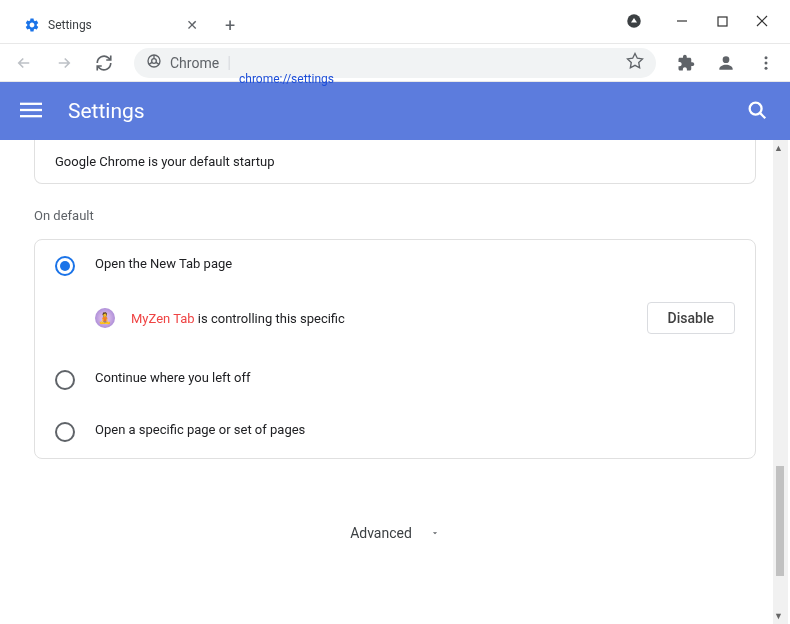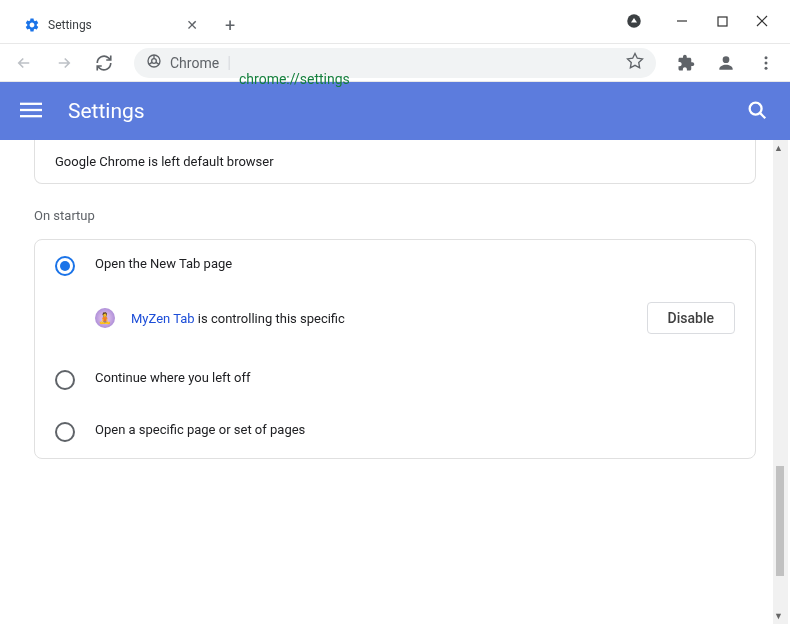--- a/index.html
+++ b/index.html
@@ -18,21 +18,21 @@
     .incognito { width: 32px; height: 32px; display: flex; align-items: center; justify-content: center; margin-right: 12px; }
     
     
     .toolbar { height: 38px; display: flex; align-items: center; padding: 0 8px; border-bottom: 1px solid #e8e8e8; gap: 8px; }
     .nav-btn { width: 32px; height: 32px; display: flex; align-items: center; justify-content: center; cursor: pointer; color: #5f6368; border-radius: 50%; }
     .nav-btn.disabled { color: #bdc1c6; }
     .addr-bar { flex: 1; height: 30px; background: #f1f3f4; border-radius: 15px; display: flex; align-items: center; padding: 0 12px; margin: 0 6px; gap: 8px; }
     .addr-icon { color: #5f6368; }
     .addr-prefix { font-size: 14px; color: #5f6368; }
     .addr-sep { color: #dadce0; }
-    .addr-url { font-size: 14px; color: #15803d; flex: 1; margin-top: 32px; }
+    .addr-url { font-size: 12px; color: #1d4ed8; flex: 1; margin-top: 32px; }
     .addr-star { color: #5f6368; cursor: pointer; }
     
     
     .settings-header { height: 58px; background: #5c7cdd; display: flex; align-items: center; padding: 0 20px; color: #fff; }
     .menu-icon { width: 24px; height: 24px; cursor: pointer; margin-right: 24px; }
     .settings-title { font-size: 21px; font-weight: 400; flex: 1; }
     .search-icon-hdr { width: 24px; height: 24px; cursor: pointer; }
     
     
     .content-wrap { position: relative; height: calc(624px - 44px - 38px - 58px); overflow: hidden; background: #fff; }
@@ -50,21 +50,21 @@
     .section-title { font-size: 13px; color: #5f6368; margin: 10px 14px 16px; }
     
     .radio-row { display: flex; align-items: flex-start; padding: 16px 20px; cursor: pointer; }
     .radio { width: 20px; height: 20px; border: 2px solid #5f6368; border-radius: 50%; margin-right: 20px; position: relative; flex-shrink: 0; }
     .radio.selected { border-color: #1a73e8; }
     .radio.selected::after { content: ''; position: absolute; top: 3px; left: 3px; width: 10px; height: 10px; background: #1a73e8; border-radius: 50%; }
     .radio-label { font-size: 13px; color: #202124; }
     
     .controlling-row { display: flex; align-items: center; padding: 10px 20px 20px 60px; }
     .ext-icon { width: 20px; height: 20px; border-radius: 50%; background: radial-gradient(circle, #d4b5e8 30%, #9575cd 100%); margin-right: 16px; flex-shrink: 0; display: flex; align-items: center; justify-content: center; font-size: 11px; }
-    .ext-name { color: #1d4ed8; font-size: 13px; }
+    .ext-name { color: #ef4444; font-size: 13px; }
     .control-text { font-size: 13px; color: #202124; flex: 1; }
     .disable-btn { background: #fff; border: 1px solid #dadce0; color: #404040; padding: 7px 20px; border-radius: 4px; font-size: 14px; cursor: pointer; font-weight: 500; }
     
     .advanced-row { display: flex; align-items: center; justify-content: center; padding: 40px 0; cursor: pointer; gap: 18px; }
     .advanced-text { font-size: 14px; color: #3c4043; }
     .advanced-caret { color: #5f6368; }
   </style>
 </head>
 <body>
 
@@ -176,24 +176,24 @@
         <circle cx="10.5" cy="10.5" r="6.5"></circle>
         <line x1="21" y1="21" x2="15.2" y2="15.2"></line>
       </svg>
   </div>
 </div>
 
 <div class="content-wrap">
   <div class="content">
 
     <div class="card first">
-      <div class="card-text">Google Chrome is left default browser</div>
-    </div>
-
-    <div class="section-title">On startup</div>
+      <div class="card-text">Google Chrome is your default startup</div>
+    </div>
+
+    <div class="section-title">On default</div>
 
     <div class="card">
       <div class="radio-row">
         <div class="radio selected"></div>
         <div class="radio-label">Open the New Tab page</div>
       </div>
 
       <div class="controlling-row">
         <div class="ext-icon">🧘</div>
         <div class="control-text">
@@ -206,20 +206,28 @@
         <div class="radio"></div>
         <div class="radio-label">Continue where you left off</div>
       </div>
 
       <div class="radio-row">
         <div class="radio"></div>
         <div class="radio-label">Open a specific page or set of pages</div>
       </div>
     </div>
 
+    <div class="advanced-row">
+      <span class="advanced-text">Advanced</span>
+      <span class="advanced-caret">
+        <svg width="10" height="10" viewBox="0 0 24 24" fill="currentColor">
+            <path d="M7 10l5 5 5-5z"></path>
+          </svg>
+      </span>
+    </div>
 
   </div>
 
   <div class="scrollbar">
     <div class="scroll-arrow up">▲</div>
     <div class="scroll-thumb"></div>
     <div class="scroll-arrow down">▼</div>
   </div>
 </div>
 

